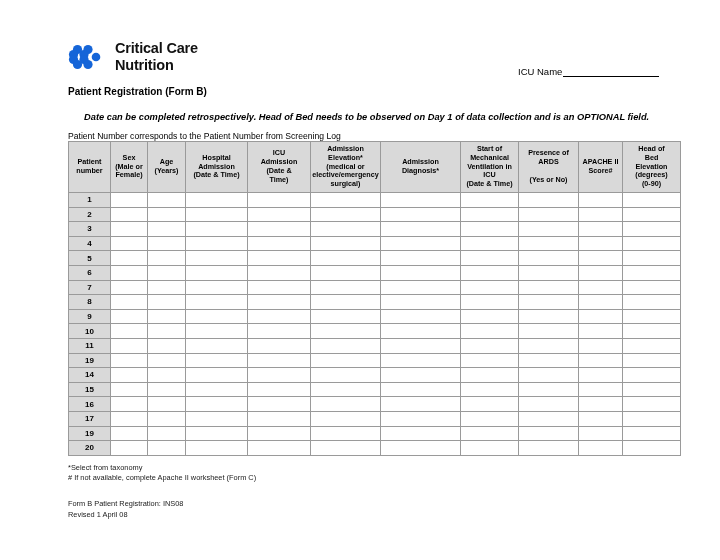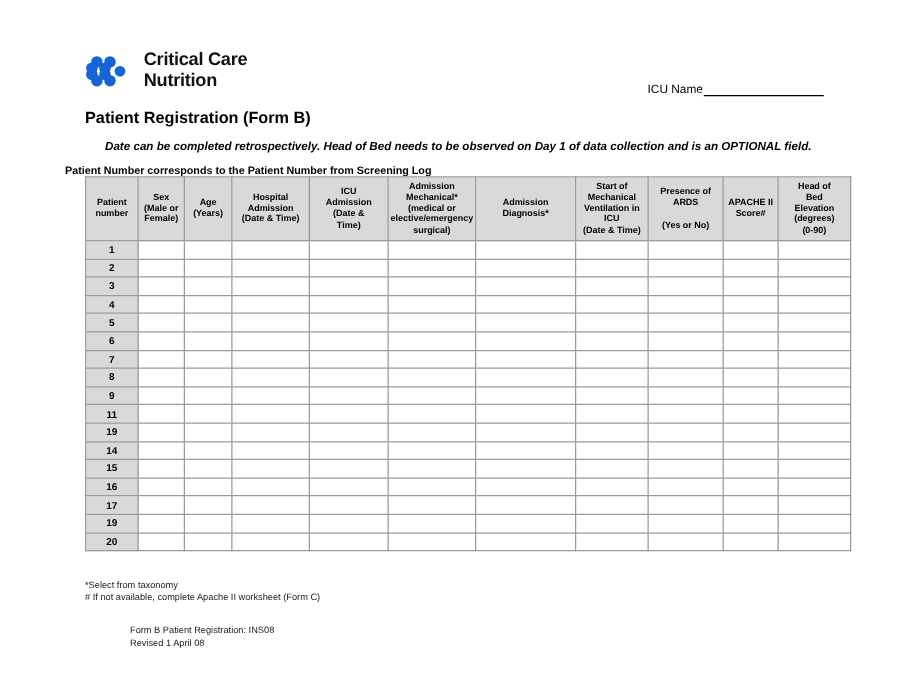--- a/index.html
+++ b/index.html
@@ -56,39 +56,39 @@
     border-bottom: 1.2px solid #000;
     vertical-align: bottom;
     height: 10px;
     margin-left: 1px;
   }
 
   .form-title {
     position: absolute;
     left: 68px;
     top: 86px;
-    font-size: 13px;
+    font-size: 10px;
     font-weight: bold;
   }
   .note-italic {
     position: absolute;
     left: 68px;
     top: 112px;
     font-size: 9.3px;
     font-weight: bold;
     font-style: italic;
     white-space: nowrap;
     margin-left: 16px;
   }
   .note-bold {
     position: absolute;
-    left: 52px;
+    left: 68px;
     top: 131px;
     font-size: 8.6px;
-    font-weight: bold;
+    font-weight: normal;
     white-space: nowrap;
   }
 
   
   .grid {
     position: absolute;
     left: 68px;
     top: 141px;
     width: 612px;
     border-collapse: collapse;
@@ -131,21 +131,20 @@
   }
   .footnotes div { white-space: nowrap; }
 
   .docfooter {
     position: absolute;
     left: 68px;
     top: 498px;
     font-size: 7.4px;
     line-height: 1.5;
     color: #1a1a1a;
-    margin-left: 36px;
   }
   .docfooter div { white-space: nowrap; }
 </style>
 </head>
 <body>
 
 <div class="page">
 
   <div class="brand">
     <span class="brand-logo">
@@ -213,21 +212,21 @@
             <span class="hdr-line">(Date &amp; Time)</span>
           </th>
           <th>
             <span class="hdr-line">ICU</span>
             <span class="hdr-line">Admission</span>
             <span class="hdr-line">(Date &amp;</span>
             <span class="hdr-line">Time)</span>
           </th>
           <th>
             <span class="hdr-line">Admission</span>
-            <span class="hdr-line">Mechanical*</span>
+            <span class="hdr-line">Elevation*</span>
             <span class="hdr-line">(medical or</span>
             <span class="hdr-line">elective/emergency</span>
             <span class="hdr-line">surgical)</span>
           </th>
           <th>
             <span class="hdr-line">Admission</span>
             <span class="hdr-line">Diagnosis*</span>
           </th>
           <th>
             <span class="hdr-line">Start of</span>
@@ -355,20 +354,33 @@
           <td></td>
           <td></td>
           <td></td>
           <td></td>
           <td></td>
           <td></td>
           <td></td>
         </tr>
         <tr>
           <td class="rownum">9</td>
+          <td></td>
+          <td></td>
+          <td></td>
+          <td></td>
+          <td></td>
+          <td></td>
+          <td></td>
+          <td></td>
+          <td></td>
+          <td></td>
+        </tr>
+        <tr>
+          <td class="rownum">10</td>
           <td></td>
           <td></td>
           <td></td>
           <td></td>
           <td></td>
           <td></td>
           <td></td>
           <td></td>
           <td></td>
           <td></td>

